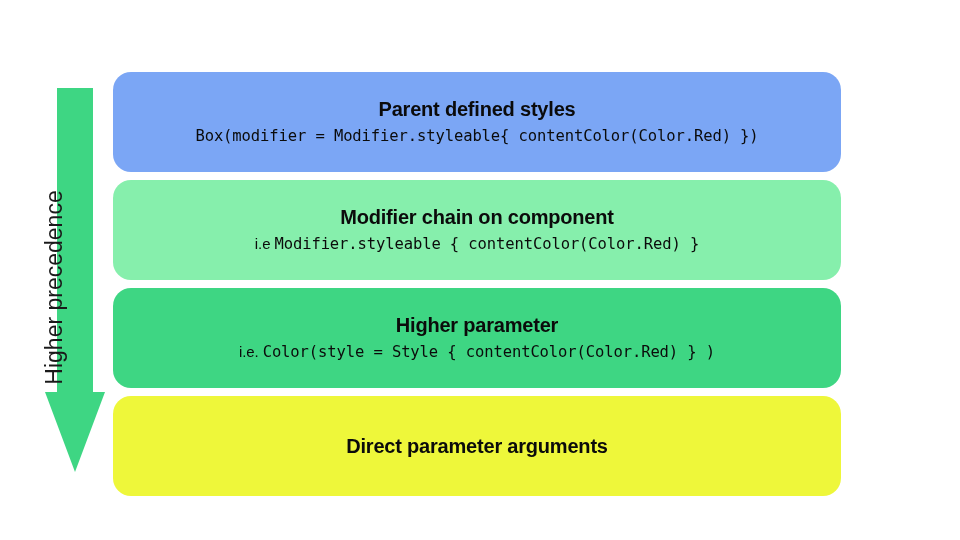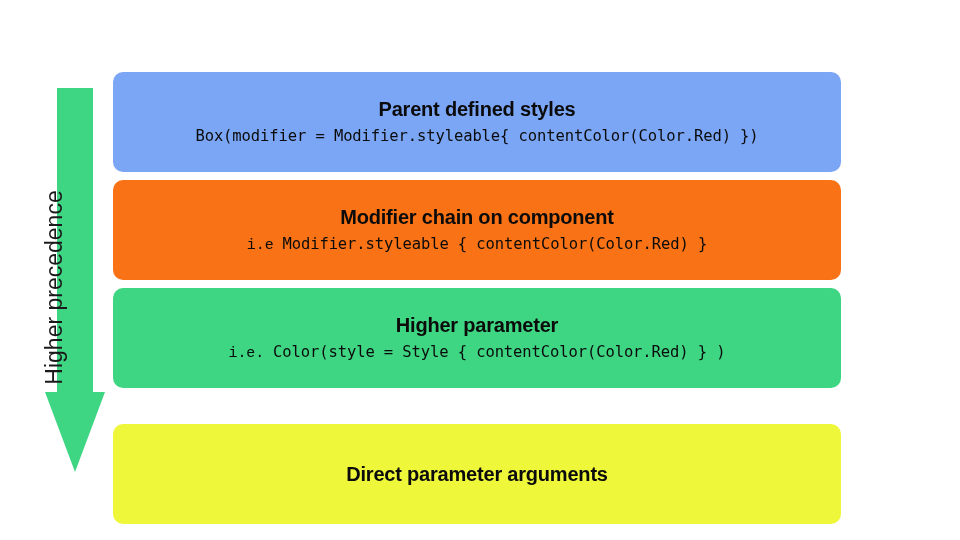--- a/index.html
+++ b/index.html
@@ -51,21 +51,21 @@
     left: 113px;
     top: 72px;
     width: 728px;
     display: flex;
     flex-direction: column;
     gap: 8px;
   }
 
   .layer-box {
     height: 100px;
-    border-radius: 10px;
+    border-radius: 18px;
     display: flex;
     flex-direction: column;
     align-items: center;
     justify-content: center;
     box-sizing: border-box;
   }
 
   .layer-title {
     font-size: 20px;
     font-weight: 700;
@@ -80,48 +80,48 @@
     font-family: "DejaVu Sans Mono", "Liberation Mono", monospace;
     font-size: 15.5px;
     font-weight: 400;
     color: #0b0b0b;
     letter-spacing: -0.1px;
     line-height: 1.3;
     text-align: right;
     white-space: pre;
   }
   .layer-code .prose {
-    font-family: Liberation Mono, monospace;
+    font-family: Liberation Sans, sans-serif;
     font-size: 15px;
   }
 </style>
 </head>
 <body>
 
 <div id="precedence-arrow">
   <svg viewBox="0 0 60 384" xmlns="http://www.w3.org/2000/svg">
     <polygon points="12,0 48,0 48,304 60,304 30,384 0,304 12,304" fill="#3ED683"></polygon>
   </svg>
 </div>
 <div id="precedence-label">Higher precedence</div>
 
 <div id="layer-stack">
 
   <div class="layer-box" style="background: rgb(123, 166, 245);">
     <div class="layer-title">Parent defined styles</div>
     <div class="layer-code"><span class="prose"></span><span>Box(modifier = Modifier.styleable{ contentColor(Color.Red) })</span></div>
   </div>
 
-  <div class="layer-box" style="background: #f97316;">
+  <div class="layer-box" style="background: #86efac;">
     <div class="layer-title">Modifier chain on component</div>
     <div class="layer-code"><span class="prose">i.e </span><span>Modifier.styleable { contentColor(Color.Red) }</span></div>
   </div>
 
   <div class="layer-box" style="background: rgb(62, 214, 131);">
     <div class="layer-title">Higher parameter</div>
     <div class="layer-code"><span class="prose">i.e. </span><span>Color(style = Style { contentColor(Color.Red) } )</span></div>
   </div>
 
-  <div class="layer-box" style="background: rgb(238, 247, 58); margin-top: 28px;">
+  <div class="layer-box" style="background: rgb(238, 247, 58);">
     <div class="layer-title">Direct parameter arguments</div>
   </div>
 
 </div>
 
 </body></html>

